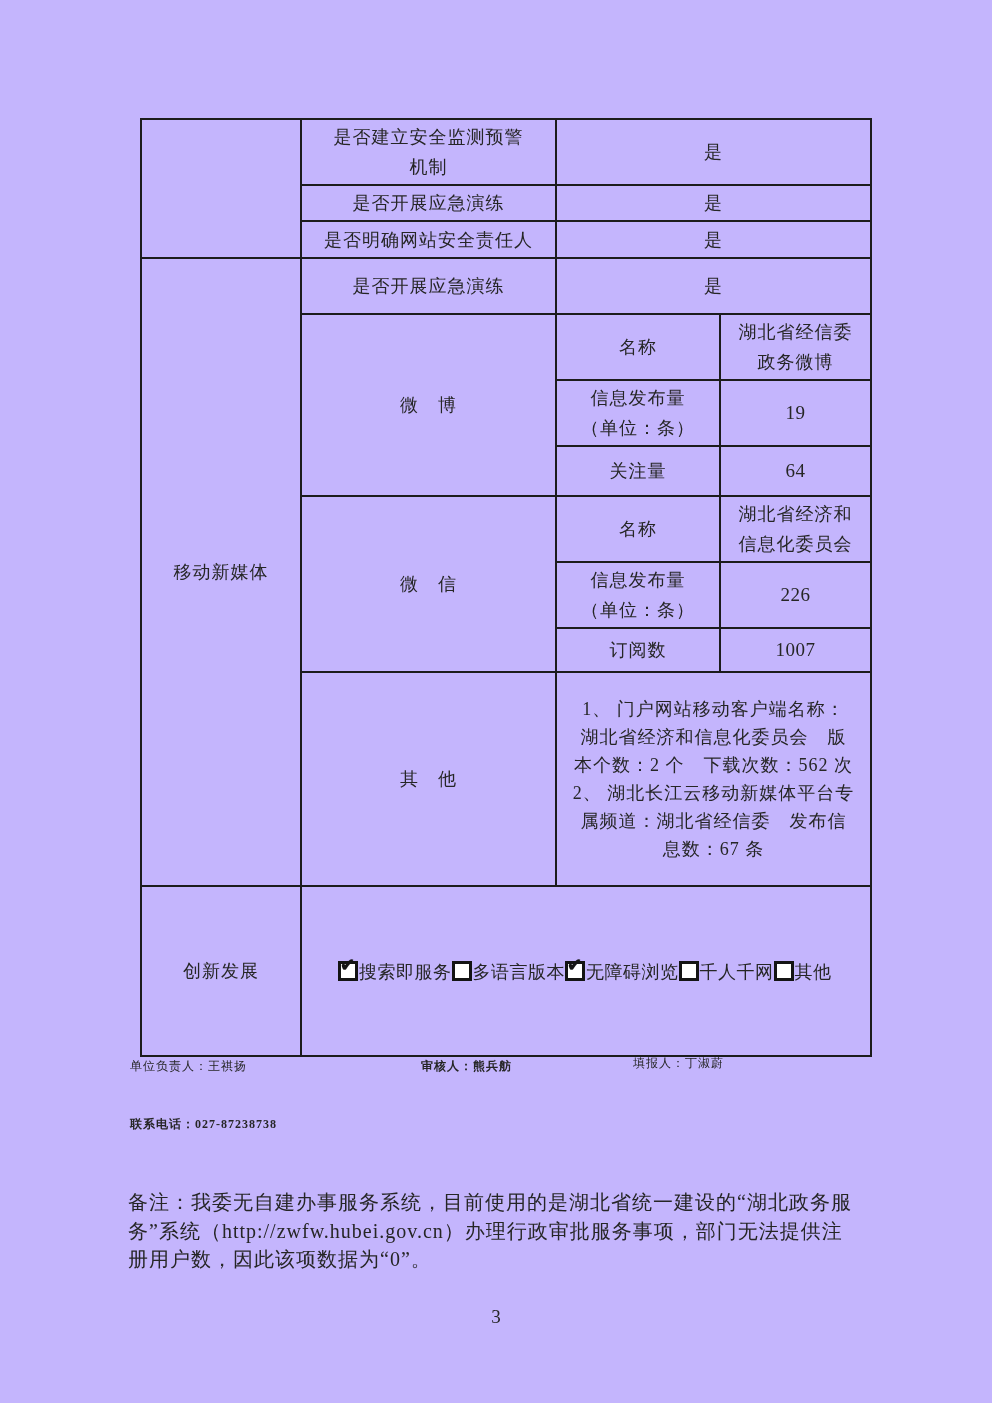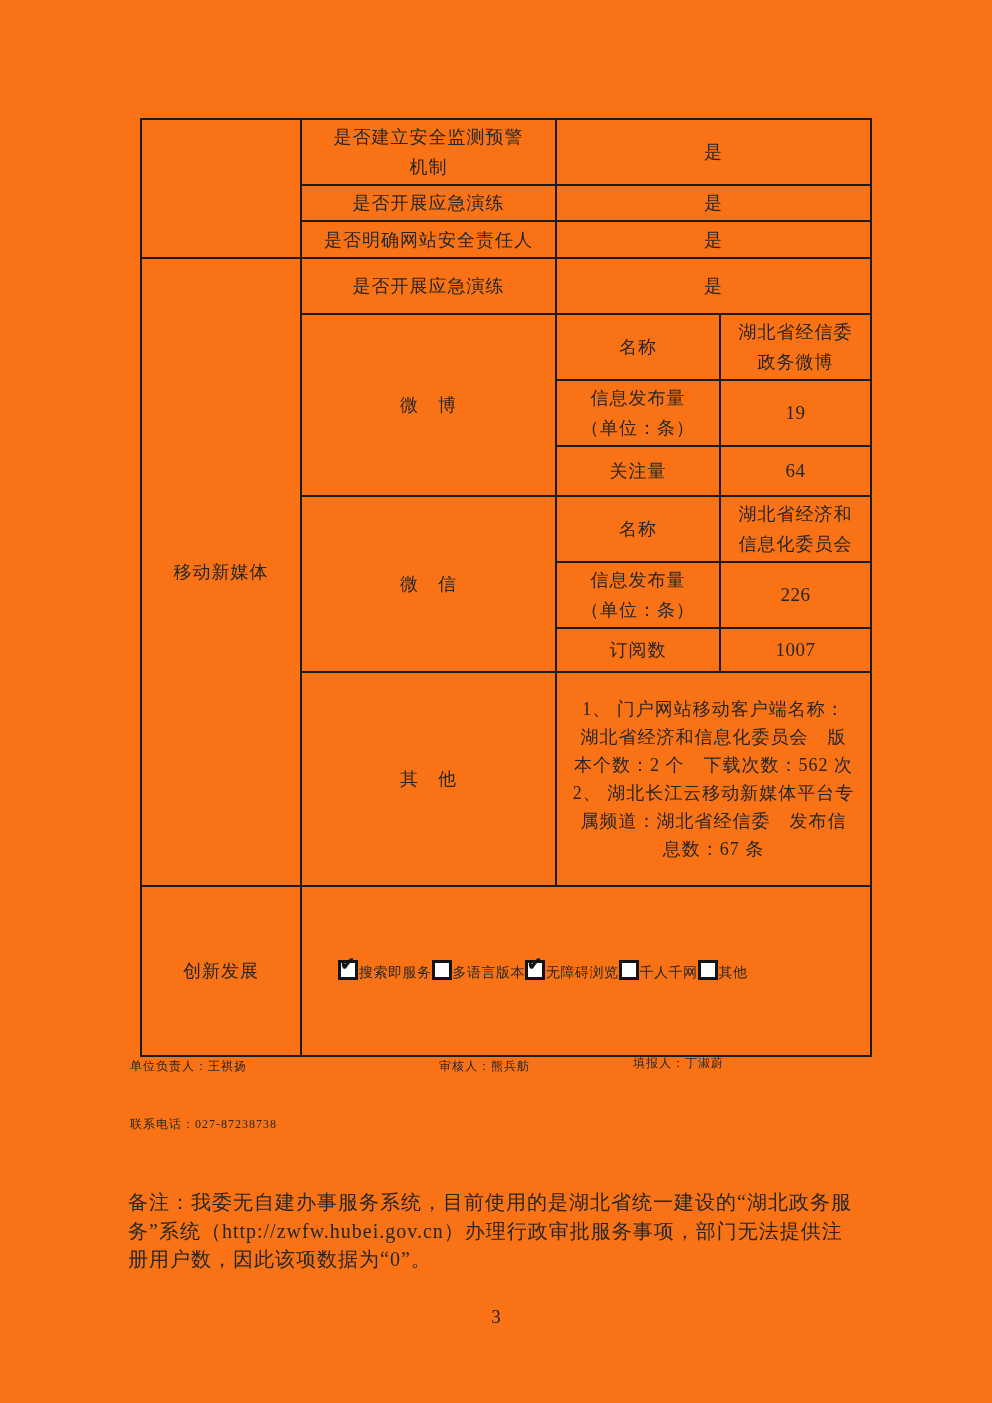--- a/index.html
+++ b/index.html
@@ -1,18 +1,18 @@
 <!DOCTYPE html>
 <html><head>
 <meta charset="utf-8">
 <style>
   html,body { margin:0; padding:0; background:#ffffff; }
   .page {
     position:relative; width:992px; height:1403px; margin:0 auto;
-    background:#f97316; color:#262626;
+    background:#c4b5fd; color:#262626;
     font-family:"Liberation Serif","DejaVu Serif",serif;
   }
   table.report {
     position:absolute; left:140px; top:118px; width:730px;
     border-collapse:collapse; table-layout:fixed;
   }
   .report td {
     border:2px solid #1c1c1c;
     text-align:center; vertical-align:middle;
     font-size:18px; letter-spacing:1px; line-height:30px;
@@ -28,27 +28,27 @@
 
   .cb-item { display:inline-block; white-space:nowrap; }
   .cb-box {
     width:14px; height:14px; border:3px solid #141414; background:#fff;
     display:inline-block; position:relative; vertical-align:-3px; margin-right:1px;
   }
   .cb-box.checked::after {
     content:"\2714"; position:absolute; left:-1px; top:-9px;
     font-size:18px; font-weight:bold; color:#141414; line-height:20px;
   }
-  .cb-label { font-size:14px; letter-spacing:0.5px; }
+  .cb-label { font-size:18px; letter-spacing:0.5px; }
 
   .fline { position:absolute; font-size:12px; letter-spacing:1px; white-space:pre; }
   .f-resp   { left:130px; top:1058px; }
-  .f-review { left:439px; top:1058px; }
+  .f-review { left:421px; top:1058px;font-weight:bold; }
   .f-filler { left:633px; top:1055px; }
-  .f-phone  { left:130px; top:1116px; }
+  .f-phone  { left:130px; top:1116px;font-weight:bold; }
   .f-date   { left:612px; top:1114px; }
 
   .remark {
     position:absolute; left:128px; top:1188px; width:780px;
     font-size:20px; letter-spacing:1px; line-height:28.5px;
     white-space:pre-line; text-align:left;
   }
   .pagenum {
     position:absolute; left:0; top:1306px; width:100%;
     text-align:center; font-size:19px;

